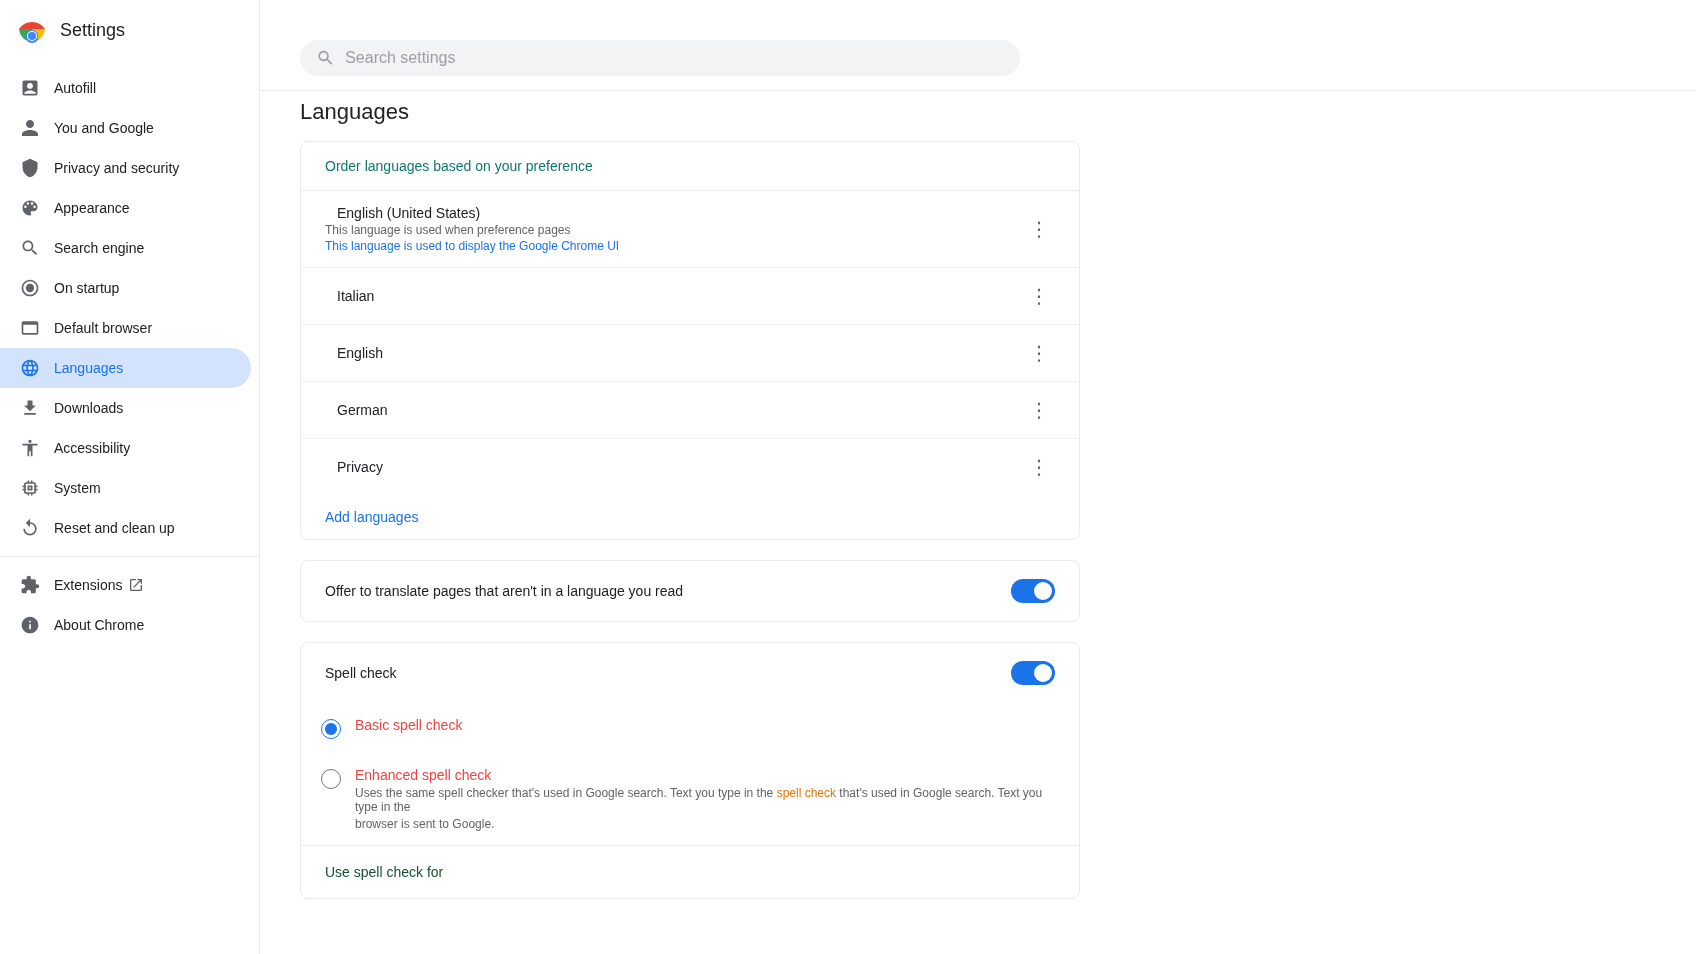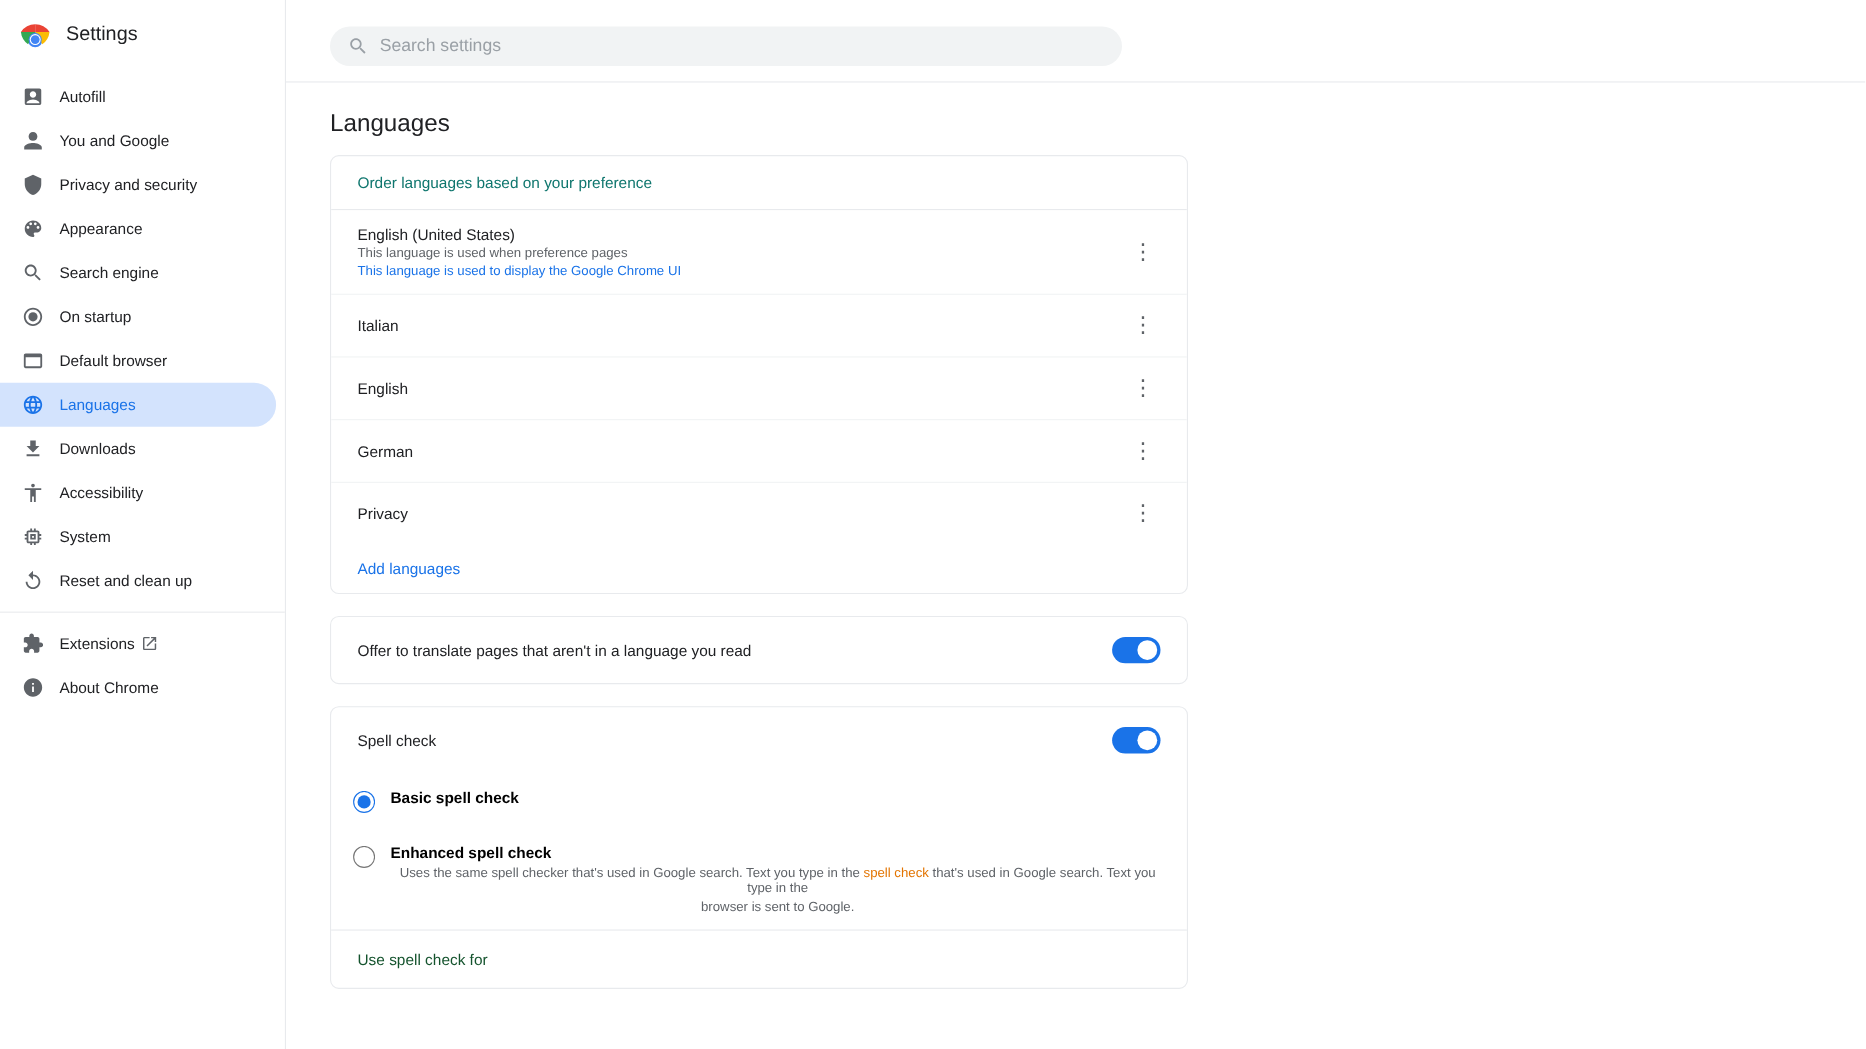--- a/index.html
+++ b/index.html
@@ -75,21 +75,21 @@
 
     
     .main {
       flex: 1;
       overflow-y: auto;
       background: #fff;
     }
     .search-bar-wrap {
       padding: 24px 40px 14px 40px;
       position: sticky;
-      top: 0;
+      top: 16px;
       background: #fff;
       z-index: 10;
       border-bottom: 1px solid #e8eaed;
     }
     .search-bar {
       display: flex;
       align-items: center;
       background: #f1f3f4;
       border-radius: 24px;
       padding: 8px 16px;
@@ -133,21 +133,21 @@
       display: flex;
       align-items: center;
       justify-content: space-between;
       padding: 14px 24px;
       border-bottom: 1px solid #f1f3f4;
     }
     .lang-item:last-of-type {
       border-bottom: none;
     }
     .lang-info { display: flex; flex-direction: column; gap: 2px; }
-    .lang-name { font-size: 14px; color: #202124; }
+    .lang-name { font-size: 14px; color: #202124; margin-left: 12px; }
     .lang-sub { font-size: 12px; color: #5f6368; }
     .lang-sub.blue-link { color: #1a73e8; }
     .more-btn {
       background: none;
       border: none;
       cursor: pointer;
       color: #5f6368;
       font-size: 20px;
       padding: 4px 6px;
       border-radius: 50%;
@@ -210,22 +210,22 @@
       padding: 14px 20px;
     }
     .radio-input {
       width: 20px;
       height: 20px;
       accent-color: #1a73e8;
       margin-top: 2px;
       cursor: pointer;
       flex-shrink: 0;
     }
-    .radio-label { font-size: 14px; color: #000000; font-weight: bold; }
-    .radio-sub { font-size: 12px; color: #5f6368; margin-top: 3px; text-align: center; }
+    .radio-label { font-size: 14px; color: #ef4444; }
+    .radio-sub { font-size: 12px; color: #5f6368; margin-top: 3px; }
 
     .spell-check-card {
       border: 1px solid #e8eaed;
       border-radius: 8px;
       margin-bottom: 20px;
     }
     .spell-header {
       display: flex;
       align-items: center;
       justify-content: space-between;

